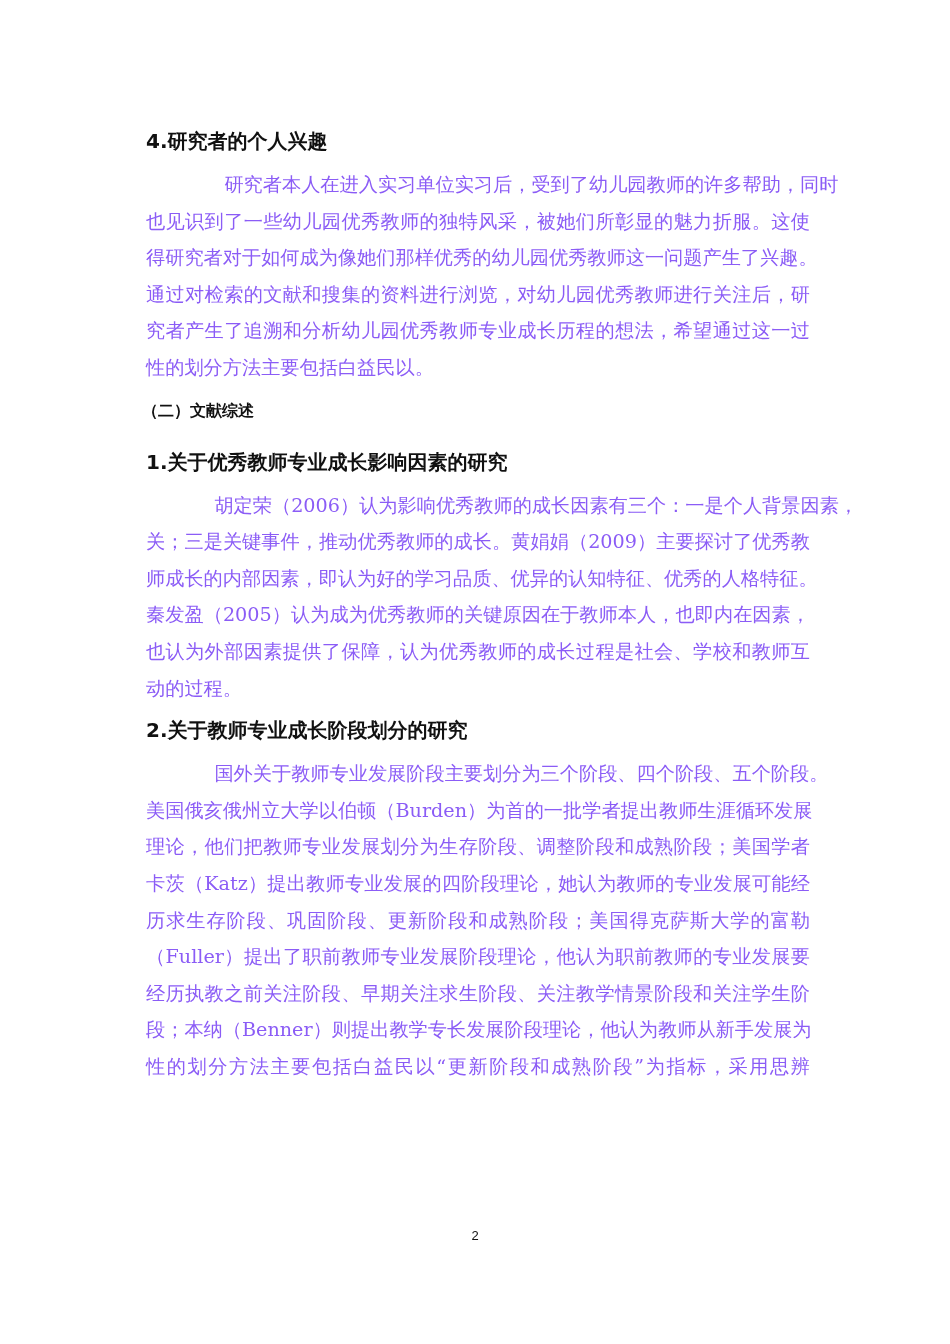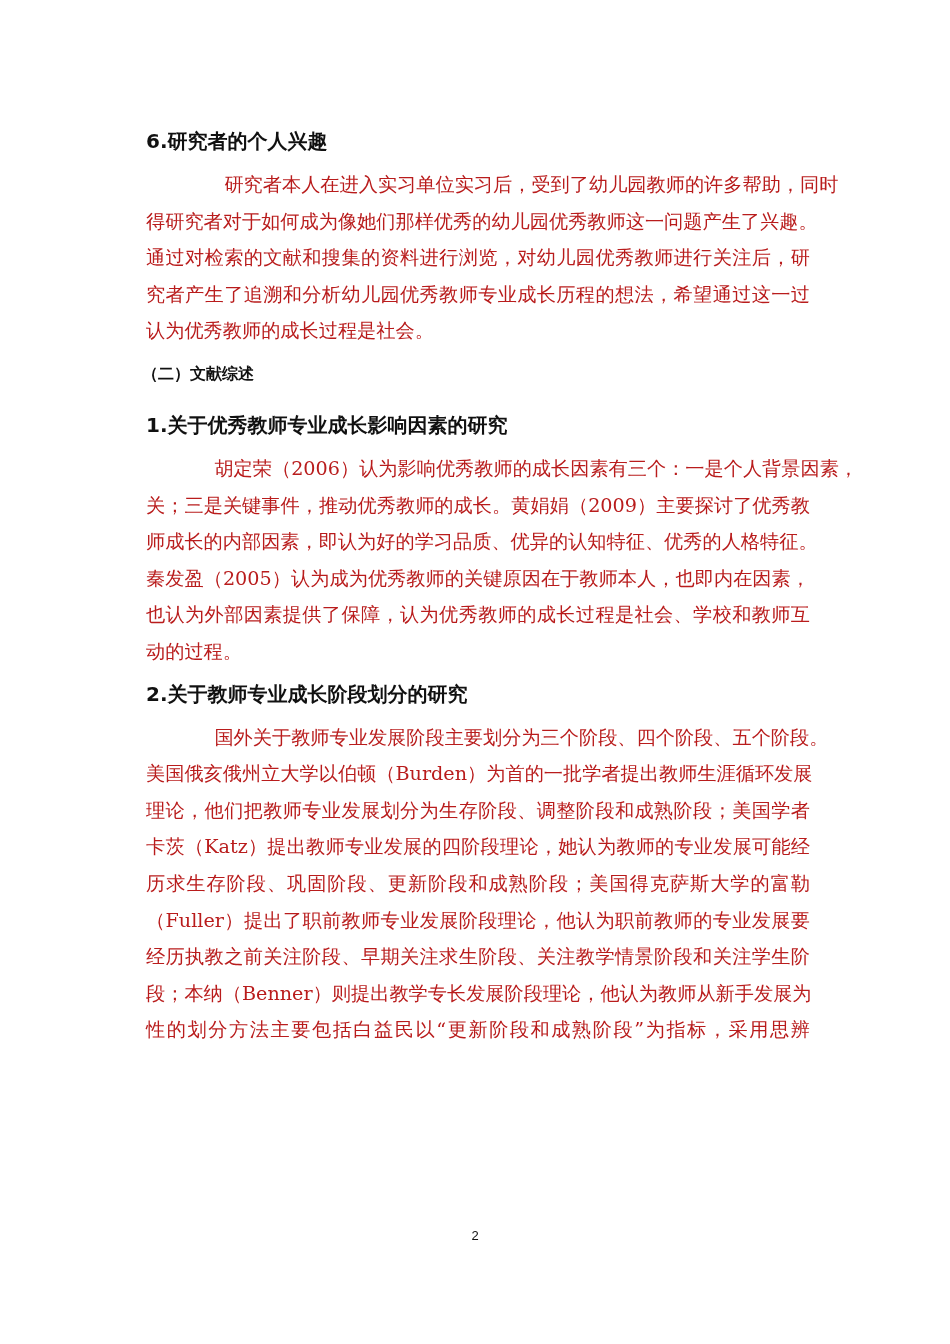--- a/index.html
+++ b/index.html
@@ -12,46 +12,47 @@
     margin: 0; white-space: nowrap;
   }
   .h2 {
     font-family: "DejaVu Sans", "Liberation Sans", sans-serif;
     font-weight: bold; font-size: 16px; line-height: 32px;
     margin: 0; white-space: nowrap; margin-left: -4px;
   }
   .para {
     font-family: "DejaVu Serif", "Liberation Serif", serif;
     font-size: 19.2px; line-height: 36.6px; margin: 0;
-    text-align: justify; text-indent: 2em; color: #b91c1c;
+    text-align: justify; text-indent: 2em; color: #8b5cf6;
   }
   .para .ln { display: block; white-space: nowrap; text-align: justify; text-align-last: justify; }
   .para .ln.last { text-align-last: left; }
   .para .ln.first { text-indent: 2em; }
   .para { text-indent: 0; }
   .pagenum {
     position: absolute; left: 0; width: 950px; top: 1228px; text-align: center;
     font-family: "Liberation Sans", sans-serif; font-size: 13px; color: #111;
   }
 </style>
 </head>
 <body>
 
 <div class="page">
   <div class="content">
 
-    <h3 class="h3">6.研究者的个人兴趣</h3>
+    <h3 class="h3">4.研究者的个人兴趣</h3>
 
     <div style="height:11px"></div>
     <p class="para">
       <span class="ln first" style="padding-left:40px">研究者本人在进入实习单位实习后，受到了幼儿园教师的许多帮助，同时</span>
+      <span class="ln">也见识到了一些幼儿园优秀教师的独特风采，被她们所彰显的魅力折服。这使</span>
       <span class="ln">得研究者对于如何成为像她们那样优秀的幼儿园优秀教师这一问题产生了兴趣。</span>
       <span class="ln">通过对检索的文献和搜集的资料进行浏览，对幼儿园优秀教师进行关注后，研</span>
       <span class="ln">究者产生了追溯和分析幼儿园优秀教师专业成长历程的想法，希望通过这一过</span>
-      <span class="ln last">认为优秀教师的成长过程是社会。</span>
+      <span class="ln last">性的划分方法主要包括白益民以。</span>
     </p>
 
     <div style="height:8px"></div>
     <h2 class="h2">（二）文献综述</h2>
 
     <div style="height:20px"></div>
     <h3 class="h3">1.关于优秀教师专业成长影响因素的研究</h3>
 
     <div style="height:11px"></div>
     <p class="para">

